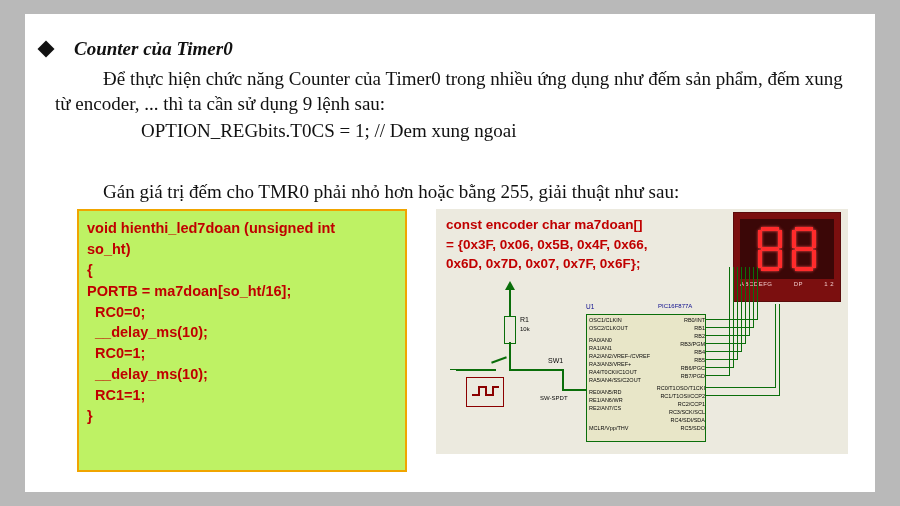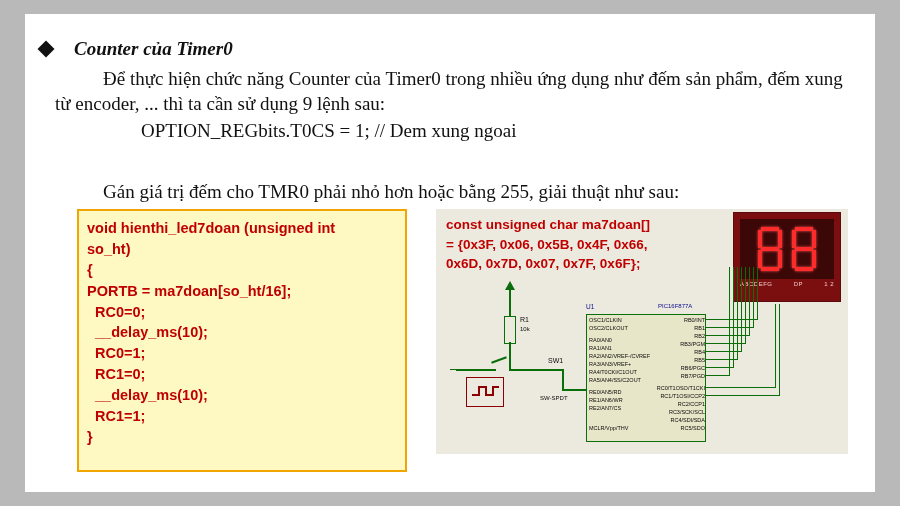--- a/index.html
+++ b/index.html
@@ -77,21 +77,21 @@
 
   
   .code-box {
     position: absolute;
     left: 24px;
     top: 0px;
     width: 330px;
     height: 263px;
     border: 2px solid #f0a500;
     box-sizing: border-box;
-    background: #fef9c3;
+    background: #bef264;
     padding: 7px 8px 0 8px;
   }
   .code-line {
     font-family: "Liberation Sans", sans-serif;
     font-size: 14.5px;
     font-weight: bold;
     color: #c00000;
     line-height: 1.44;
     white-space: pre;
   }
@@ -278,30 +278,29 @@
   <div class="content-area">
 
     <div class="code-box">
       <div class="code-line">void hienthi_led7doan (unsigned int</div>
       <div class="code-line">so_ht)</div>
       <div class="code-line">{</div>
       <div class="code-line">PORTB = ma7doan[so_ht/16];</div>
       <div class="code-line">  RC0=0;</div>
       <div class="code-line">  __delay_ms(10);</div>
       <div class="code-line">  RC0=1;</div>
-      <div class="code-line">  RC1=0;</div>
       <div class="code-line">  __delay_ms(10);</div>
       <div class="code-line">  RC1=1;</div>
       <div class="code-line">}</div>
     </div>
 
     <div class="img-panel">
 
       <div class="array-code">
-        <div>const unsigned char ma7doan[]</div>
+        <div>const encoder char ma7doan[]</div>
         <div>= {0x3F, 0x06, 0x5B, 0x4F, 0x66,</div>
         <div>0x6D, 0x7D, 0x07, 0x7F, 0x6F};</div>
       </div>
 
       <div class="seg-module">
         <div class="seg-inner">
           <div class="digit">
             <span class="seg h seg-a"></span>
             <span class="seg v seg-f"></span>
             <span class="seg v seg-b"></span>

